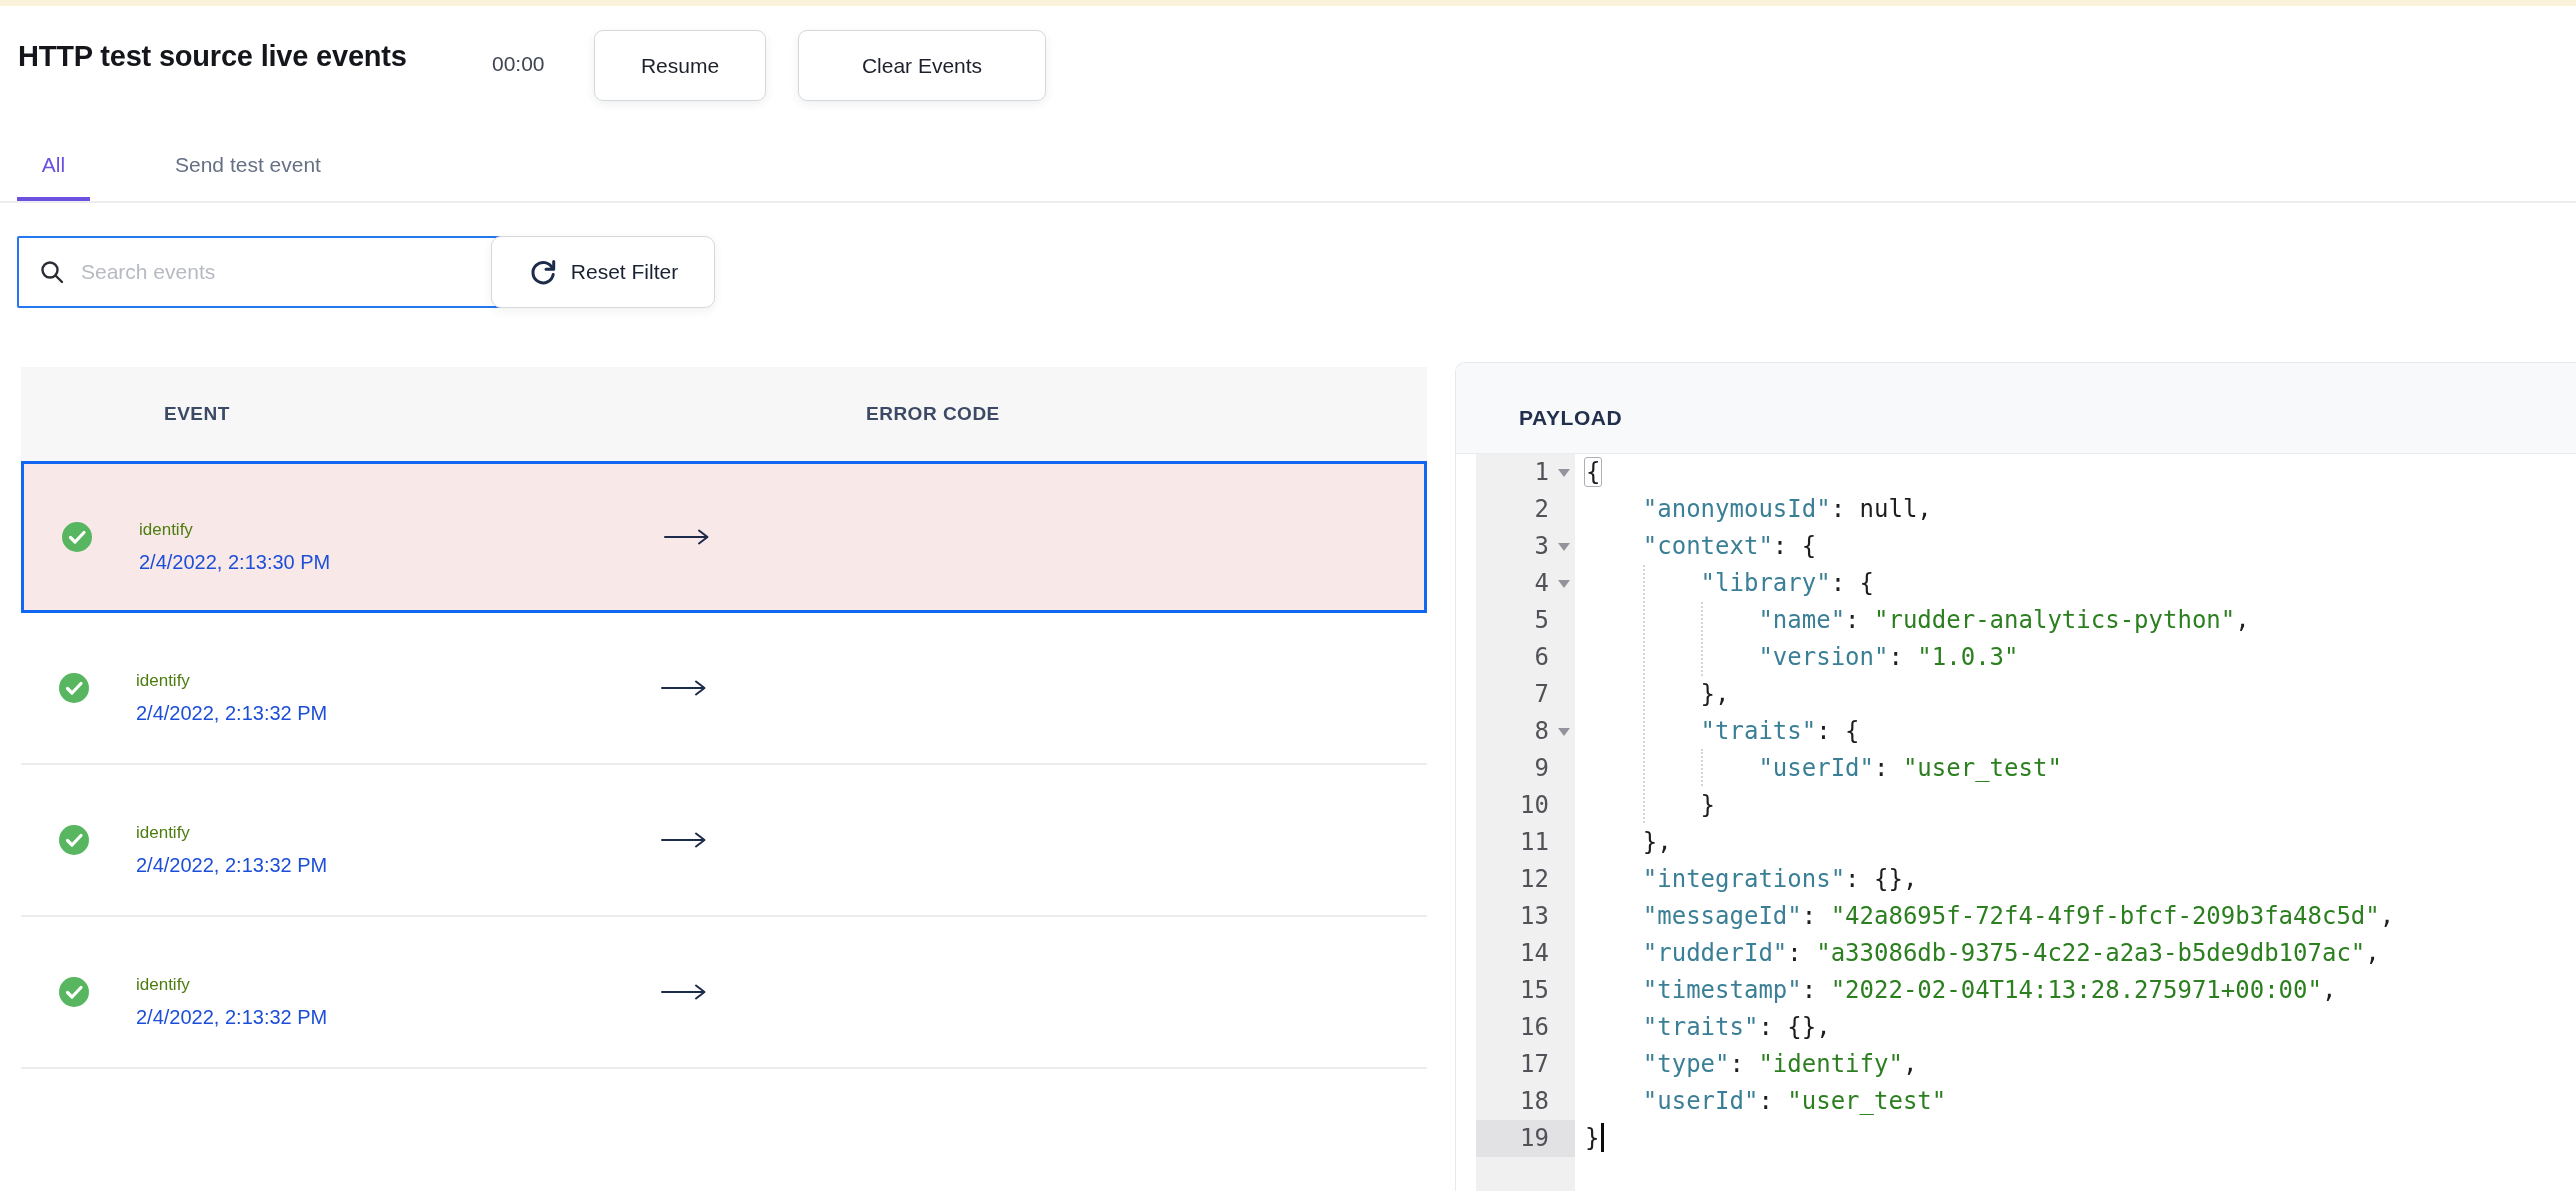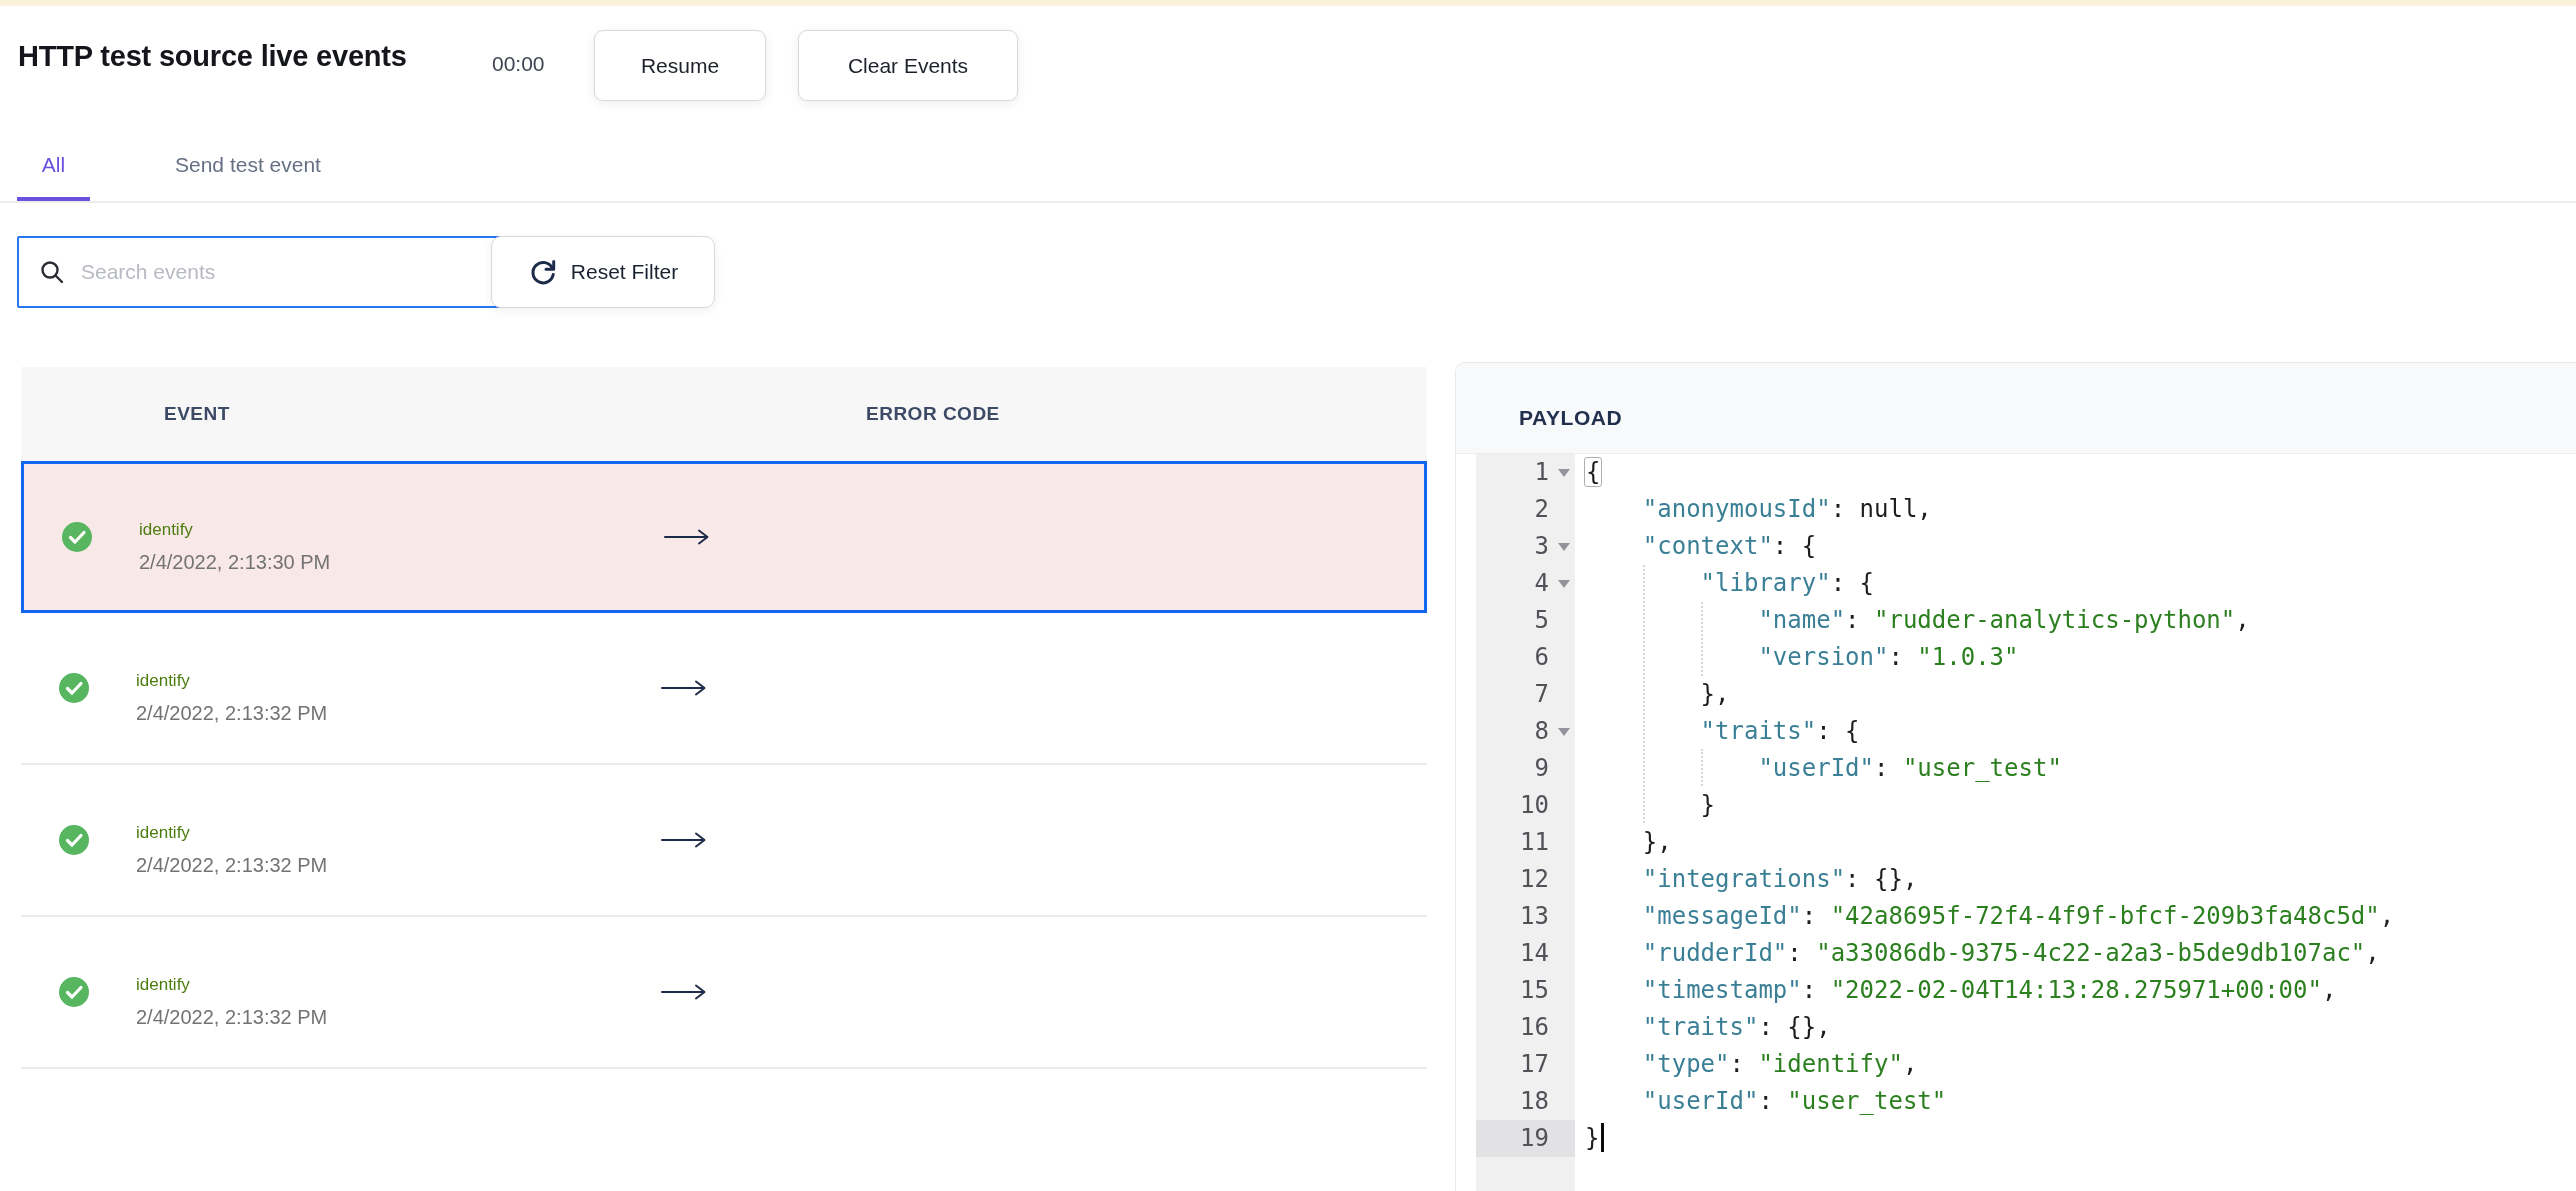--- a/index.html
+++ b/index.html
@@ -7,21 +7,21 @@
   .screen{position:relative;width:2576px;height:1191px;background:#fff;}
 
   
   .topbar{position:absolute;left:0;top:0;width:100%;height:6px;background:#fbf2da;}
 
   
   .page-title{position:absolute;left:18px;top:40px;font-size:29px;font-weight:700;color:#14161b;letter-spacing:-0.2px;}
   .timer{position:absolute;left:492px;top:52px;font-size:21px;color:#3f4552;}
   .btn{position:absolute;top:30px;height:71px;box-sizing:border-box;background:#fff;border:1.5px solid #d5d8dd;border-radius:9px;box-shadow:0 3px 10px rgba(40,50,70,.08);font-size:21px;color:#1d212b;display:flex;align-items:center;justify-content:center;cursor:pointer;font-family:"Liberation Sans",sans-serif;}
   .btn-resume{left:594px;width:172px;}
-  .btn-clear{left:798px;width:220px;}
+  .btn-clear{left:798px;width:248px;}
 
   
   .tab{position:absolute;top:153px;font-size:21px;cursor:pointer;}
   .tab-all{left:17px;width:73px;text-align:center;color:#6c50e0;font-weight:500;}
   .tab-send{left:175px;color:#667085;}
   .tab-underline{position:absolute;left:17px;top:197px;width:73px;height:5px;background:#6c50e0;}
   .tabs-divider{position:absolute;left:0;top:201px;width:100%;height:2px;background:#ededf0;}
 
   
   .search-box{position:absolute;left:17px;top:236px;width:529px;height:72px;box-sizing:border-box;border:2px solid #2577f0;border-radius:2px;background:#fff;display:flex;align-items:center;padding:0 20px;}
@@ -34,21 +34,21 @@
   .thead{position:relative;height:94px;background:#f7f7f8;}
   .th{position:absolute;top:0;height:94px;display:flex;align-items:center;font-size:19px;font-weight:700;color:#3d4a66;letter-spacing:0.5px;}
   .th-event{left:143px;}
   .th-error{left:845px;}
   .row{position:relative;height:152px;box-sizing:border-box;cursor:pointer;background:#fff;}
   .row.selected{background:#f9e8e8;border:3px solid #1166f2;}
   .row:not(.selected){border-bottom:2px solid #ececec;}
   .row .status-icon{position:absolute;left:37px;top:50%;margin-top:-16px;width:32px;height:32px;}
   .row .evt-text{position:absolute;left:115px;top:50%;transform:translateY(-50%);}
   .row .evt-name{font-size:17px;color:#4d7c0f;line-height:27px;margin-top:18px;}
-  .row .evt-time{font-size:20px;color:#737373;line-height:27px;margin-top:6px;}
+  .row .evt-time{font-size:20px;color:#1d4ed8;line-height:27px;margin-top:6px;}
   .row .arrow{position:absolute;left:639px;top:50%;margin-top:-9px;}
 
   
   .payload-panel{position:absolute;left:1455px;top:362px;right:0;bottom:0;box-sizing:border-box;border-top:1.5px solid #e8e9eb;border-left:1.5px solid #e8e9eb;border-top-left-radius:10px;background:#fff;overflow:hidden;}
   .payload-header{height:91px;box-sizing:border-box;background:#f8f9fa;border-bottom:1.5px solid #ededef;display:flex;align-items:center;}
   .payload-title{margin-left:63px;font-size:21px;font-weight:700;color:#22304e;letter-spacing:0.6px;margin-top:20px;}
   .editor{position:relative;display:flex;height:737px;}
   .editor-leftpad{width:20px;background:#fff;}
   .gutter{width:99px;background:#f0f0f1;box-sizing:border-box;position:relative;}
   .gutter-cell{position:relative;height:37px;line-height:37px;text-align:right;padding-right:26px;box-sizing:border-box;font-family:"DejaVu Sans Mono",monospace;font-size:24px;color:#515157;}

